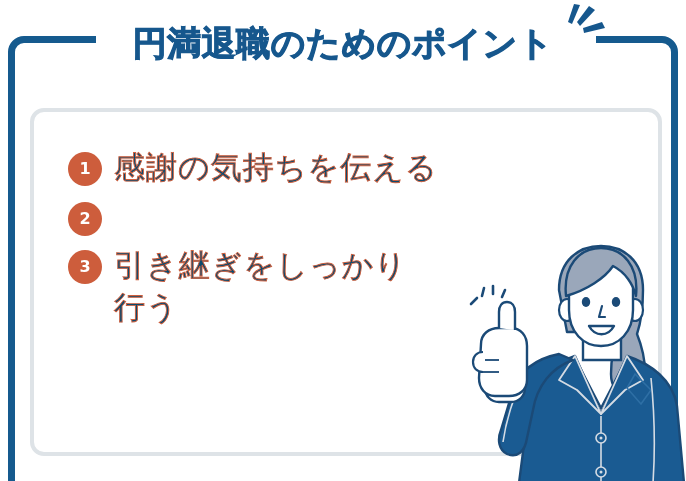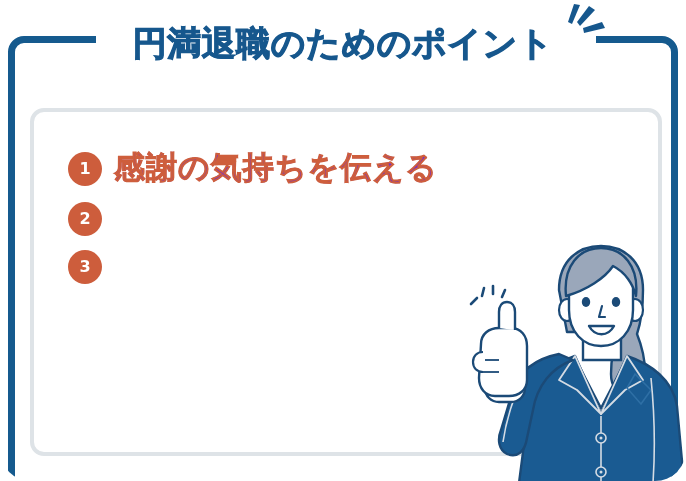--- a/index.html
+++ b/index.html
@@ -11,21 +11,20 @@
   body {
     font-family: "Liberation Sans", "DejaVu Sans", sans-serif;
   }
 
   #stage {
     position: relative;
     width: 686px;
     height: 481px;
     overflow: hidden;
     background: #ffffff;
-    border-radius: 31px;
   }
 
   
   .outer-frame {
     position: absolute;
     left: 8px;
     top: 36px;
     width: 670px;
     height: 470px;
     box-sizing: border-box;
@@ -112,22 +111,22 @@
     display: flex;
     align-items: center;
     justify-content: center;
     margin-top: 6px;
     margin-right: 12px;
     line-height: 1;
   }
   .point-text {
     font-family: "DejaVu Sans", "Liberation Sans", sans-serif;
     font-size: 31px;
-    font-weight: 700;
-    color: #6d28d9;
+    font-weight: 400;
+    color: #0c4a6e;
     line-height: 1.36;
     letter-spacing: 1px;
     -webkit-text-stroke: 0.9px #CE5E3C;
     white-space: pre-line;
   }
 
   
   .illustration {
     position: absolute;
     left: 455px;
@@ -164,20 +163,22 @@
       <div class="badge">1</div>
       <div class="point-text">感謝の気持ちを伝える</div>
     </div>
 
     <div class="point-row">
       <div class="badge">2</div>
     </div>
 
     <div class="point-row">
       <div class="badge">3</div>
+      <div class="point-text">引き継ぎをしっかり
+行う</div>
     </div>
 
   </div>
 
   <svg class="illustration" viewBox="0 0 231 245">
     <defs>
       <clipPath id="clipbox">
         <rect x="0" y="0" width="231" height="245"></rect>
       </clipPath>
     </defs>

